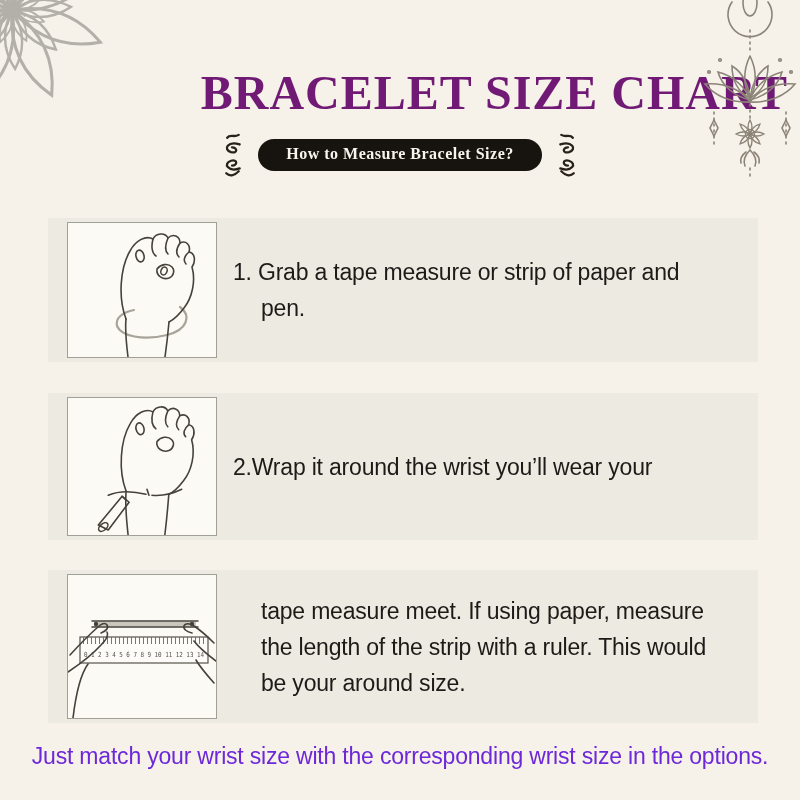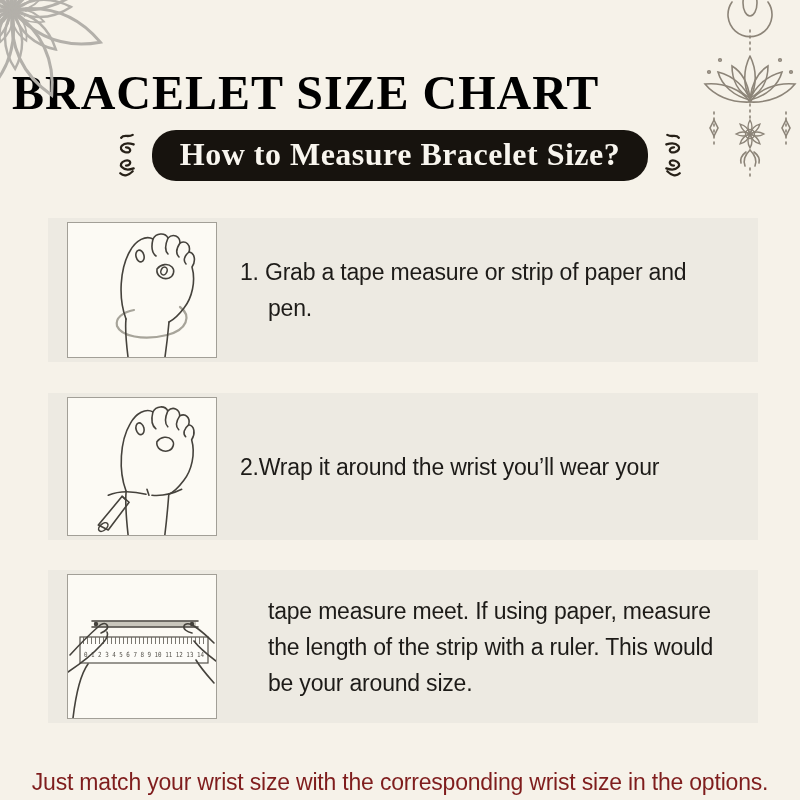--- a/index.html
+++ b/index.html
@@ -10,38 +10,38 @@
     overflow:hidden;
     font-family:"Liberation Sans", sans-serif;
     color:#1d1b18;
   }
   
   .mandala{position:absolute;left:-100px;top:-102px;width:230px;height:230px;}
   .lotus{position:absolute;left:690px;top:0;width:120px;height:185px;}
   
   .title{
     margin:12px;padding-top:54px;
-    text-align:left;
+    text-align:right;
     font-family:"Liberation Serif", serif;
     font-weight:700;
     font-size:48px;line-height:54px;
     letter-spacing:1px;
-    color:#000000;
+    color:#701a75;
   }
   .badge-row{
     margin-top:10px;
     display:flex;align-items:center;justify-content:center;gap:10px;
     height:46px;
   }
   .badge{
     background:#17130e;
     color:#f8f5ee;
     font-family:"Liberation Serif", serif;
     font-weight:700;
-    font-size:32px;
+    font-size:16px;
     letter-spacing:.5px;
     padding:6px 28px 8px 28px;
     border-radius:24px;
     white-space:nowrap;
   }
   .flourish{width:32px;height:46px;}
   .flourish.right{transform:scaleX(-1);}
   
   .steps{margin-top:40px;}
   .step{
@@ -56,33 +56,33 @@
   .illus{
     flex:0 0 150px;
     height:calc(100% - 8px);
     margin-left:19px;
     background:#fcfaf4;
     border:1px solid #a29f97;
     box-sizing:border-box;
   }
   .illus svg{width:100%;height:100%;display:block;}
   .step-text{
-    margin-left:23px;
+    margin-left:16px;
     font-size:23px;line-height:36px;
     letter-spacing:-.2px;
   }
   .ln{white-space:nowrap;}
   .ln.cont{padding-left:28px;}
   
   .footer{
-    margin:46px 0 0 0;
+    margin:20px 0 0 0;
     text-align:center;
     font-size:23px;
     letter-spacing:-.2px;
-    color:#7f1d1d;
+    color:#6d28d9;
   }
   .sketch{stroke:#45423c;fill:none;stroke-width:1.6;stroke-linecap:round;stroke-linejoin:round;}
   .sketch-light{stroke:#a7a49a;fill:none;stroke-width:2.2;stroke-linecap:round;}
 </style>
 </head>
 <body>
 
 <div class="page">
 
   <svg class="mandala" viewBox="0 0 230 230" aria-hidden="true">

